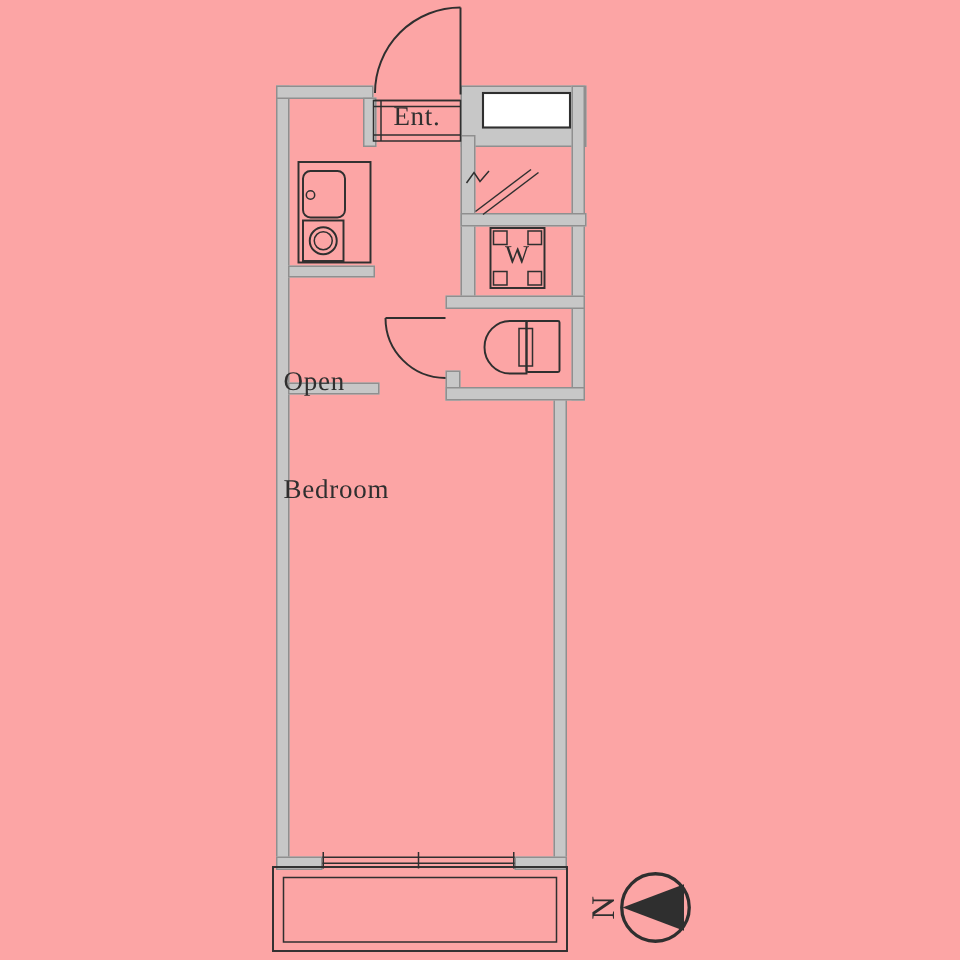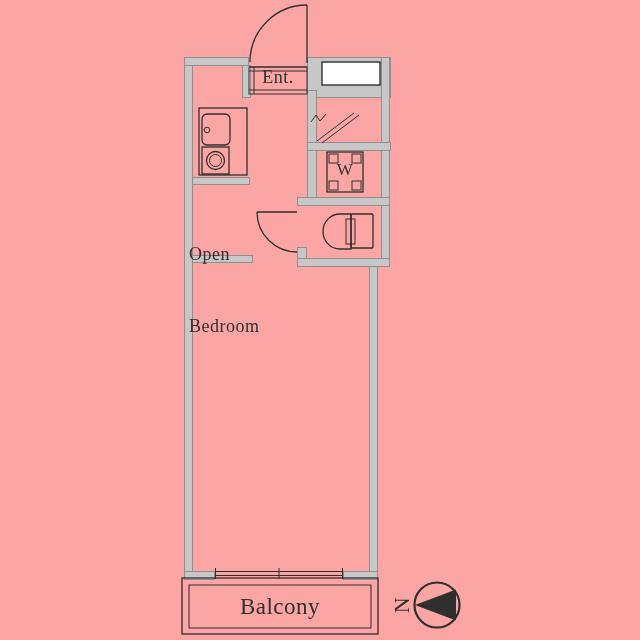--- a/index.html
+++ b/index.html
@@ -118,17 +118,16 @@
 
 
   <div class="lbl center" style="left:327px;top:161px;width:36px;font-size:17px">W</div>
 
   <div class="lbl" style="left:189px;top:193px;font-size:18px;line-height:1.35">
     <div>Open</div>
     <div>Bedroom</div>
   </div>
 
 
-  <div class="lbl center" style="left:189px;top:595px;width:182px;font-size:23px">Balcony</div>
 
   <div class="lbl center" style="left:390px;top:593px;width:24px;height:24px;font-size:22px;transform:rotate(-90deg)">N</div>
 
 </div>
 
 </body></html>

